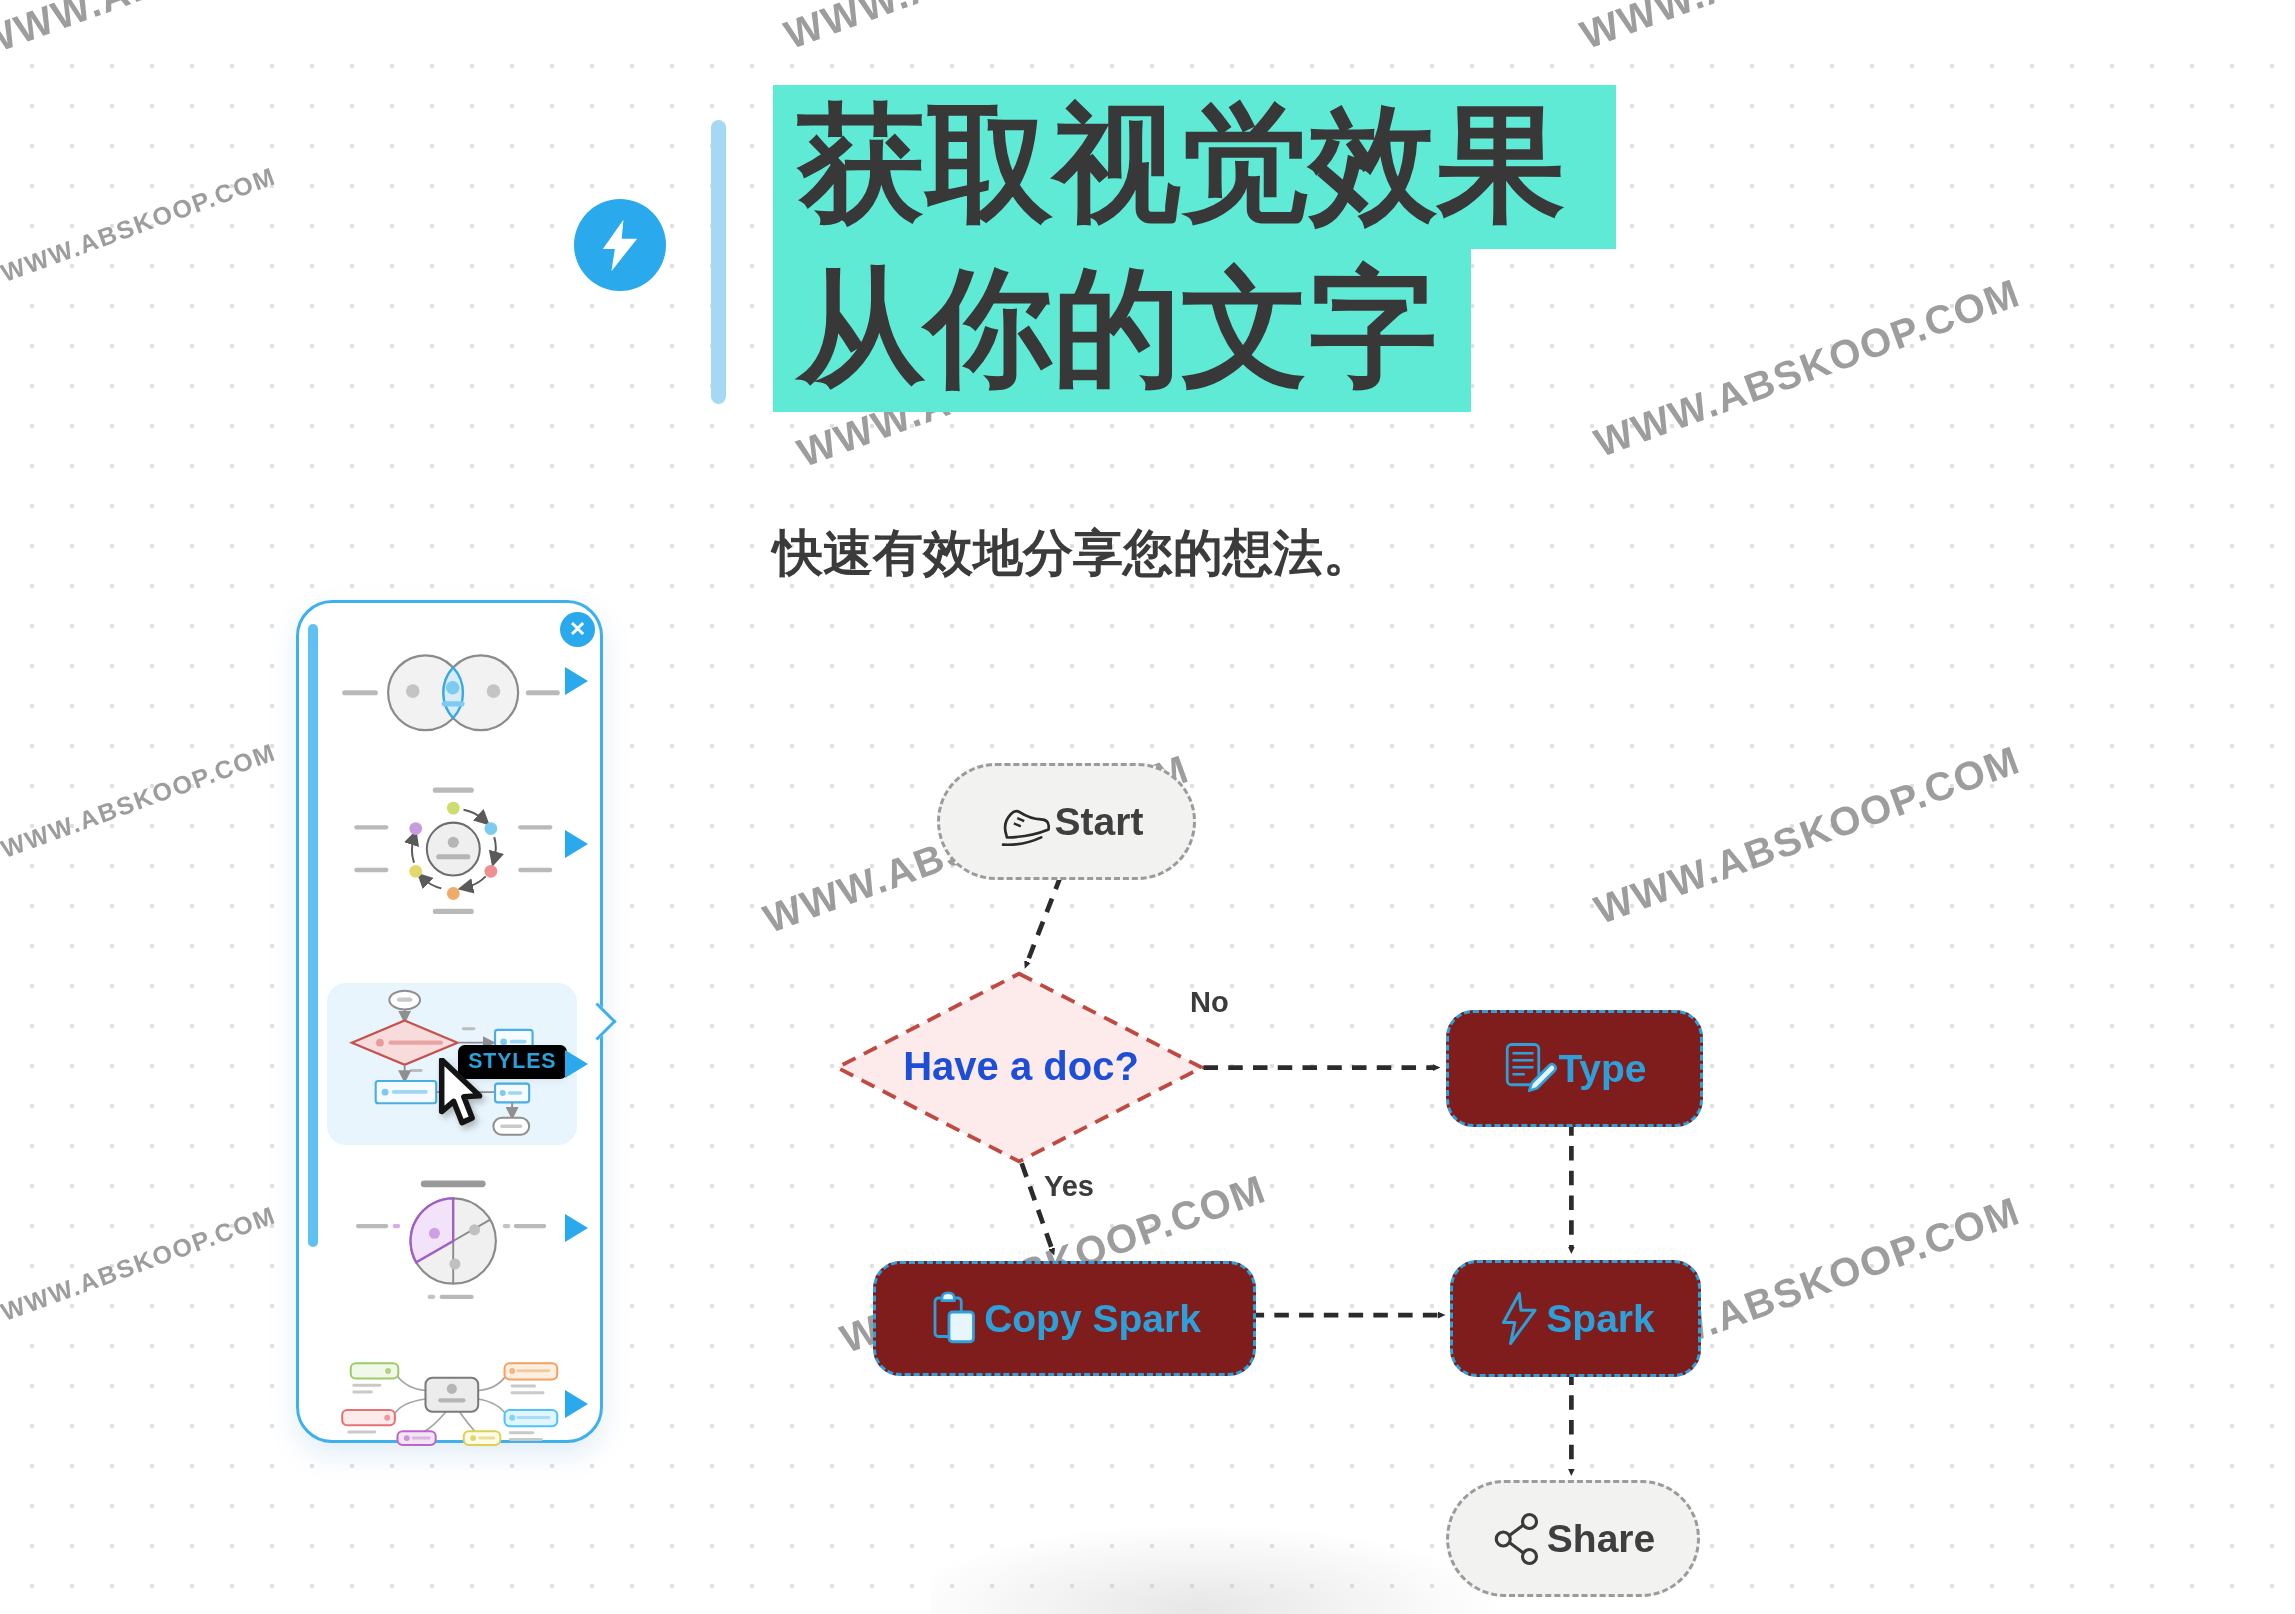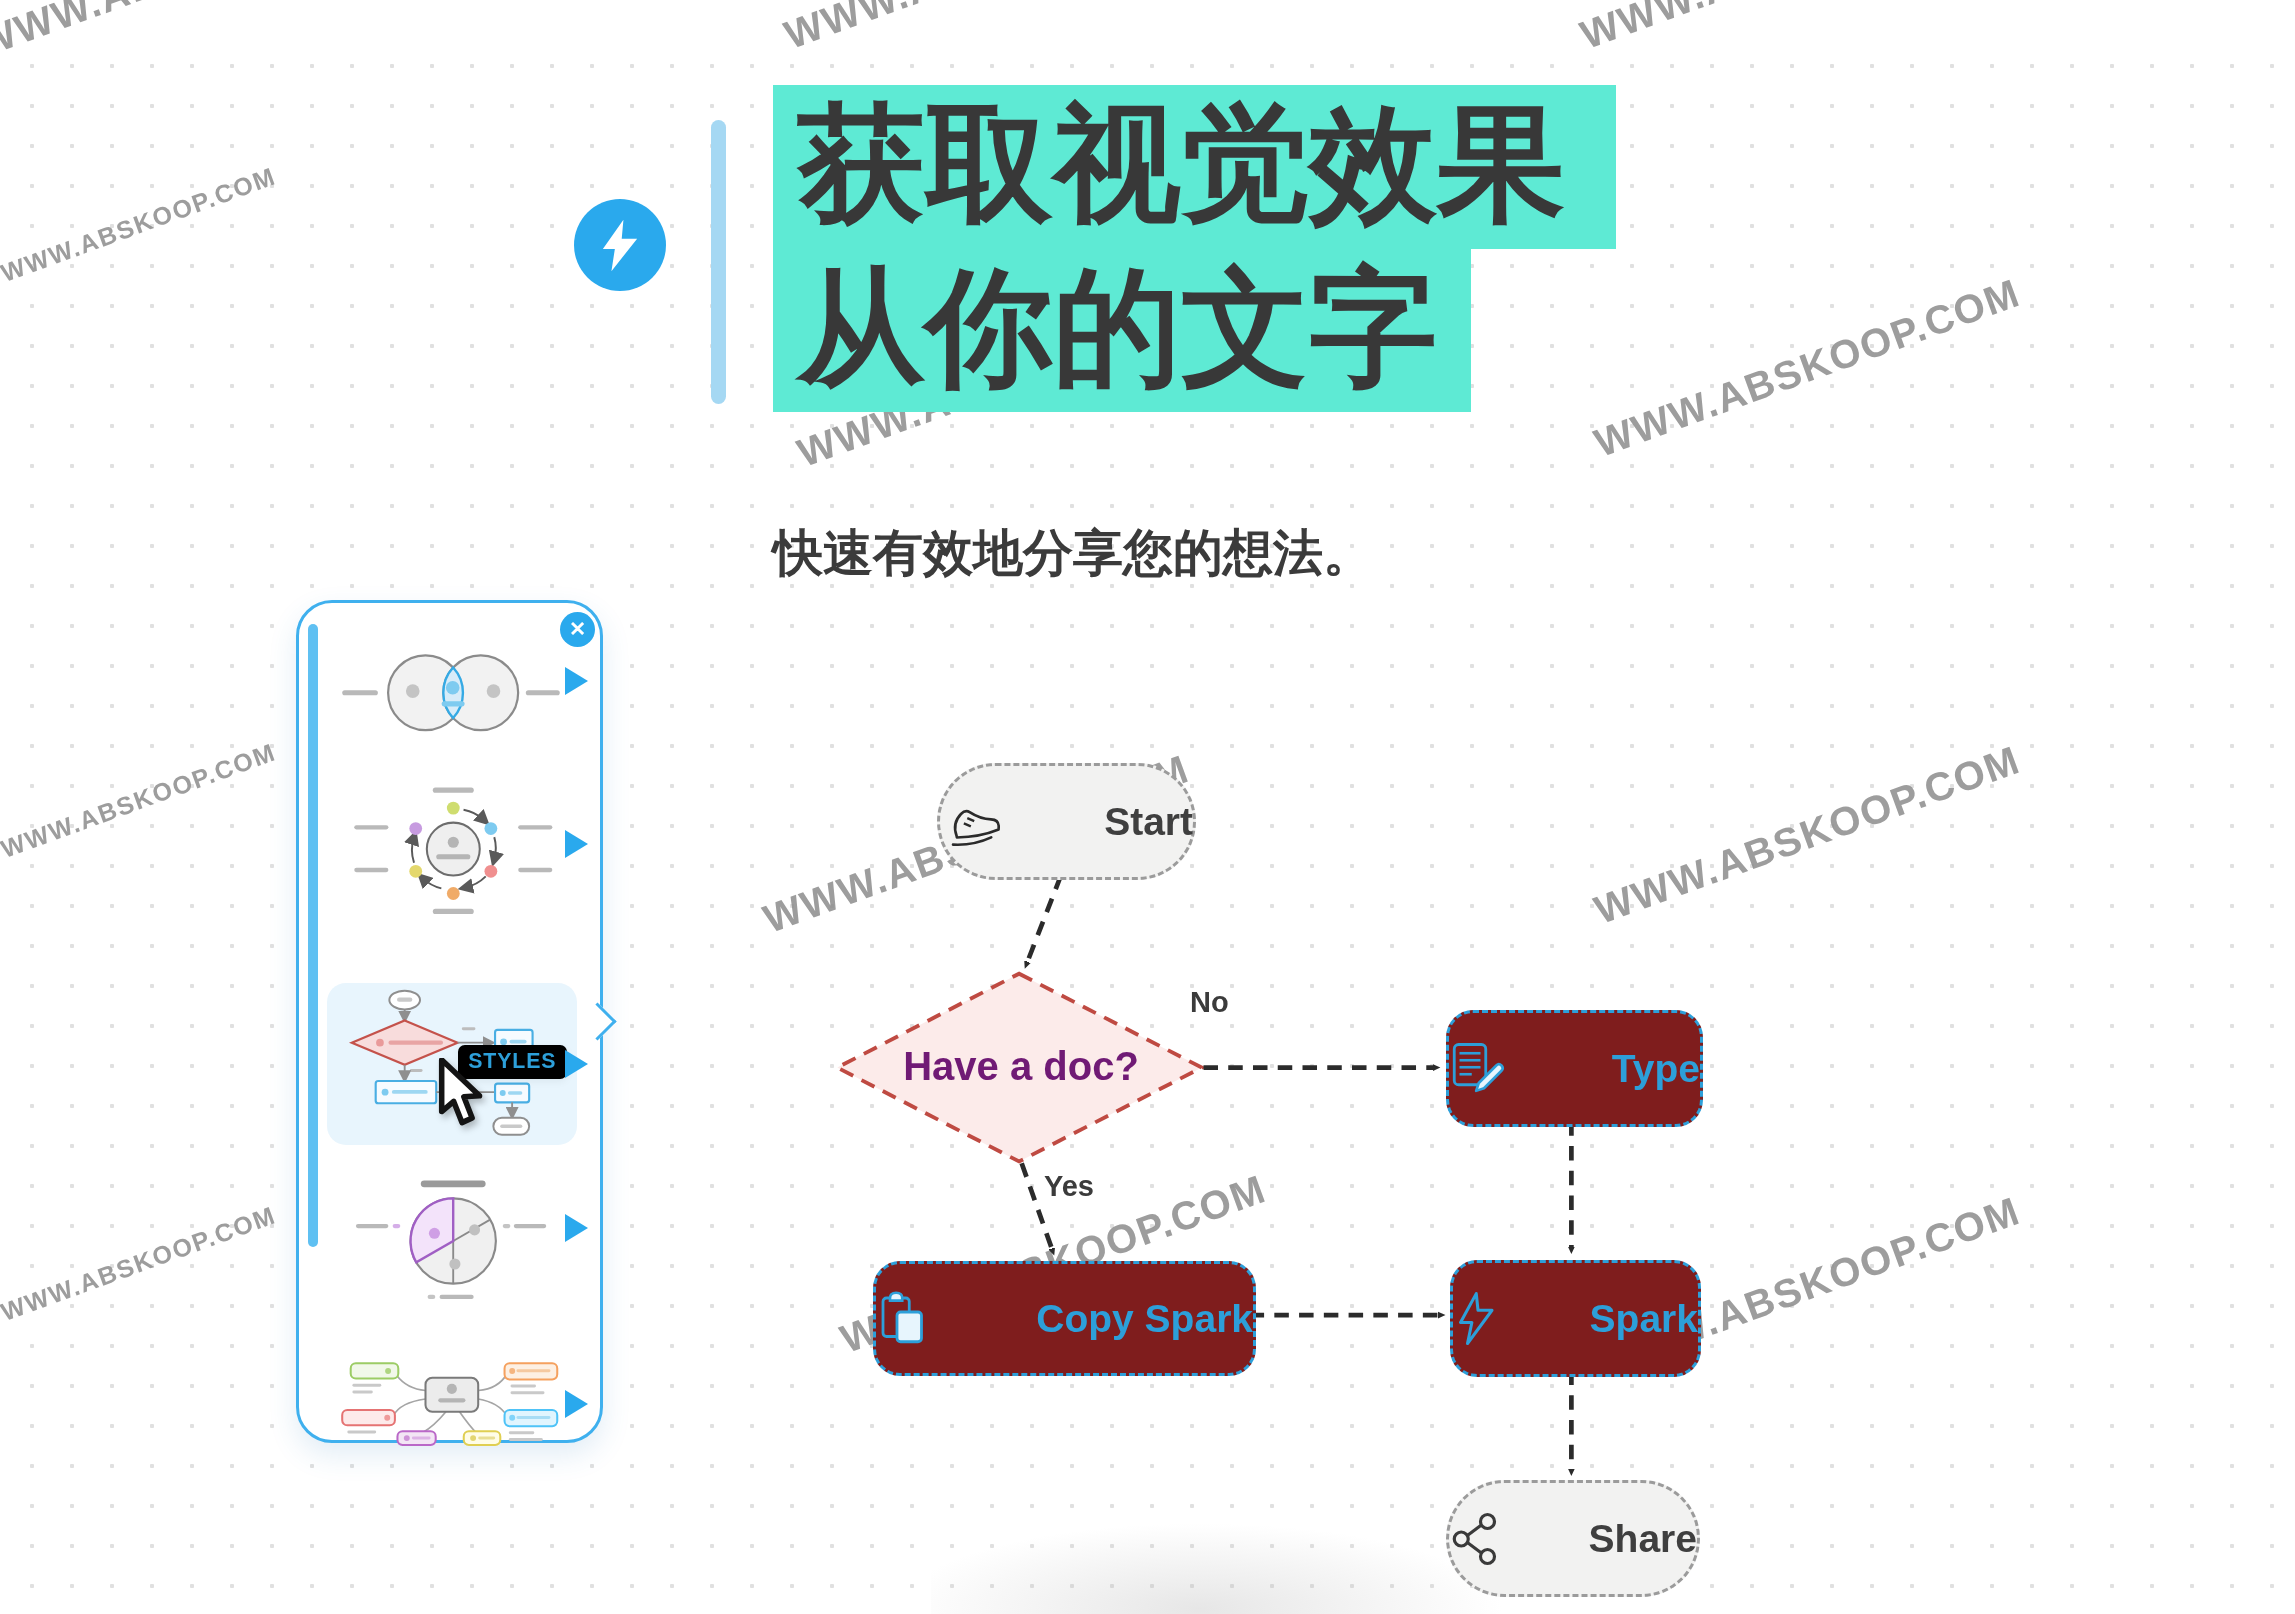--- a/index.html
+++ b/index.html
@@ -38,26 +38,26 @@
         border-bottom:14.5px solid transparent;position:absolute;}
   .item-svg{position:absolute;}
   .styles-hl{position:absolute;left:28px;top:380px;width:250px;height:162px;
              background:#e8f5fd;border-radius:19px;}
   .styles-label{position:absolute;left:159px;top:442px;background:#000000;border-radius:6.8px;
                 padding:4.3px 10.2px;font-size:21.3px;font-weight:800;letter-spacing:0.9px;color:#2d9fd9;
                 box-shadow:0 2.6px 8.5px rgba(0,0,0,.06);}
   .cursor-icon{position:absolute;left:135px;top:455px;filter:drop-shadow(3.4px 4.3px 3.4px rgba(0,0,0,.25));}
   
   .flow-svg{position:absolute;left:769px;top:726px;}
-  .node{position:absolute;display:flex;align-items:center;justify-content:space-between;
+  .node{position:absolute;display:flex;align-items:center;justify-content:center;
         font-size:39px;font-weight:600;}
   .node.gray{border:3.4px dashed #9b9b9b;background:#f2f2f1;color:#3f3f3f;border-radius:60px;}
   .node.blue{border:3.4px dashed #2d9fd9;background:#7f1d1d;color:#2d9fd9;border-radius:27px;}
   .diamond-label{position:absolute;left:880px;top:1044px;width:282px;text-align:center;
-                 font-size:40px;font-weight:600;color:#701a75;}
+                 font-size:40px;font-weight:600;color:#1d4ed8;}
   .edge-label{position:absolute;font-size:29px;font-weight:600;color:#3b3b3b;}
   .blob{position:absolute;left:931px;top:1516px;width:598px;height:98px;
         background:radial-gradient(ellipse at 45% 95%,rgba(185,185,185,.35),rgba(255,255,255,0) 65%);}
 </style>
 </head>
 <body>
 
 <div class="page">
   <div class="dots"></div>
   <div class="blob"></div>

